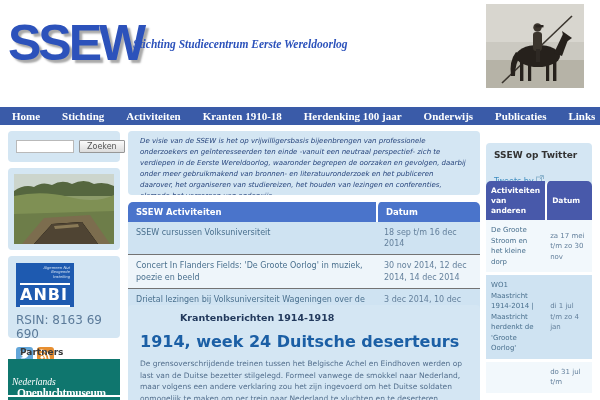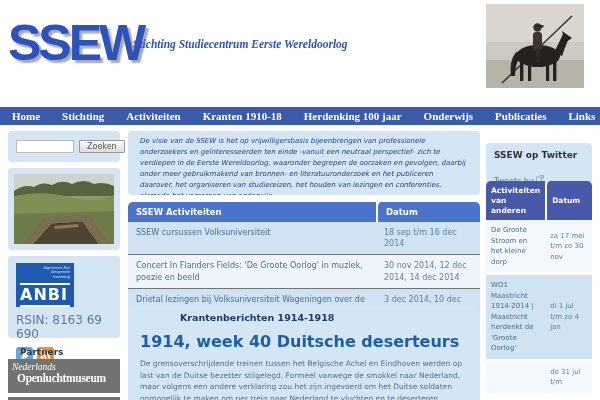--- a/index.html
+++ b/index.html
@@ -53,22 +53,22 @@
   .anbi-logo { width:58px; height:44px; background:#1e5ab0; padding:3px 4px 14px; }
   .anbi-small { font-size:6px; transform:scale(0.62); transform-origin:100% 0;
     font-style:italic; color:#d8e6f5; text-align:right; line-height:1.15; }
   .anbi-word { margin-top:-4px; font-size:16px; font-weight:bold; color:#fff;
     border-top:2px solid #fff; border-bottom:2px solid #fff; line-height:1.25; letter-spacing:1px; }
   .rsin { font-size:12px; color:#5b7a99; margin:6px 0 5px; }
   .social { display:flex; gap:4px; }
   .social span { display:inline-block; cursor:pointer; }
   .partners-heading { position:absolute; top:216px; left:12px; font-size:9px; font-weight:bold; color:#3a3a3a; }
   .partner-banner {
-    position:absolute; left:0; width:112px; background:#737373; color:#fff;
-    font-family:"Liberation Serif","DejaVu Serif",serif; padding:3px 4px; cursor:pointer;
+    position:absolute; left:0; width:112px; background:#0f766e; color:#fff;
+    font-family:"Liberation Serif","DejaVu Serif",serif; padding:18px 4px; cursor:pointer;
   }
   .partner-banner.first { top:228px; height:34px; }
   .pb1 { font-style:italic; font-size:9.5px; }
   .pb2 { font-weight:bold; font-size:11.5px; padding-left:5px; letter-spacing:-0.3px; }
   .partner-banner.second { top:266px; height:30px; }
   
   .intro-panel { position:absolute; top:0; left:0; width:352px; height:64px; padding:5px 12px; overflow:hidden; }
   .intro-panel p { font-size:7px; font-style:italic; color:#27457c; line-height:1.58; }
   .act-table { position:absolute; top:71px; left:0; width:352px; border-collapse:separate; border-spacing:0; }
   .act-table th {
@@ -226,21 +226,21 @@
           </tr>
           <tr class="odd">
             <td><a>Drietal lezingen bij Volksuniversiteit Wageningen over de Eerste Wereldoorlog</a></td>
             <td class="date">3 dec 2014, 10 dec 2014, 17 dec 2014</td>
           </tr>
         </tbody>
       </table>
 
       <div class="panel news-panel">
         <div class="news-section">Krantenberichten 1914-1918</div>
-        <div class="article-title">1914, week 40 Duitsche deserteurs</div>
+        <div class="article-title">1914, week 24 Duitsche deserteurs</div>
         <p class="article-body">De grensoverschrijdende treinen tussen het Belgische Achel en Eindhoven werden op last van de Duitse bezetter stilgelegd. Formeel vanwege de smokkel naar Nederland, maar volgens een andere verklaring zou het zijn ingevoerd om het Duitse soldaten onmogelijk te maken om per trein naar Nederland te vluchten en te deserteren.</p>
       </div>
     </div>
 
     <div class="col-right">
       <div class="panel twitter-panel">
         <div class="tw-head">SSEW op Twitter</div>
         <a class="tw-link">Tweets by</a><span class="ext-icon"><svg width="8" height="8" viewBox="0 0 8 8">
               <rect x="0.5" y="2" width="5" height="5" fill="none" stroke="#8fb6cf" stroke-width="1"></rect>
               <path d="M4 0.5 h3.5 v3.5 M7.2 0.8 L3.8 4.2" stroke="#8fb6cf" stroke-width="1" fill="none"></path>

